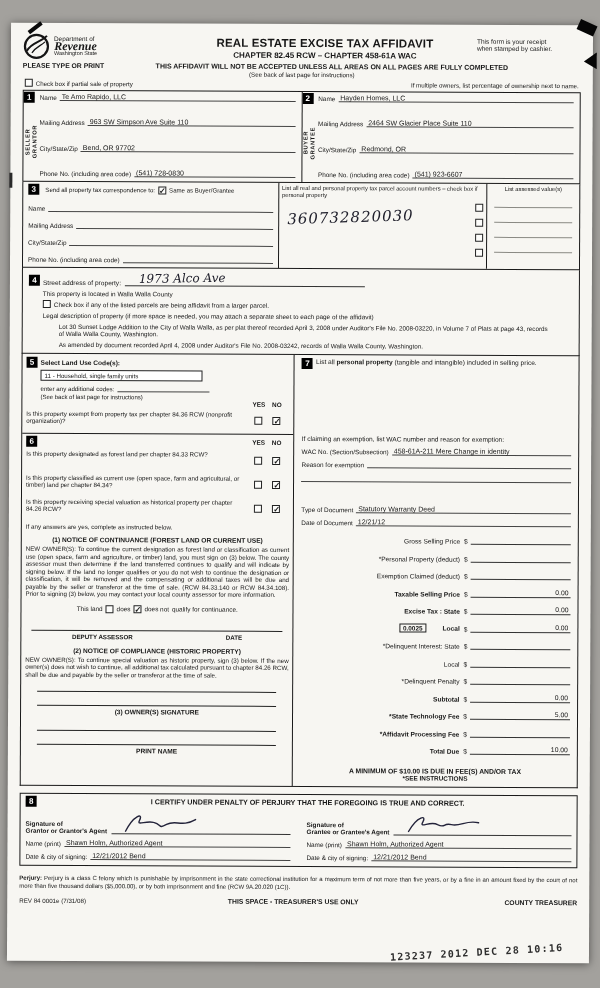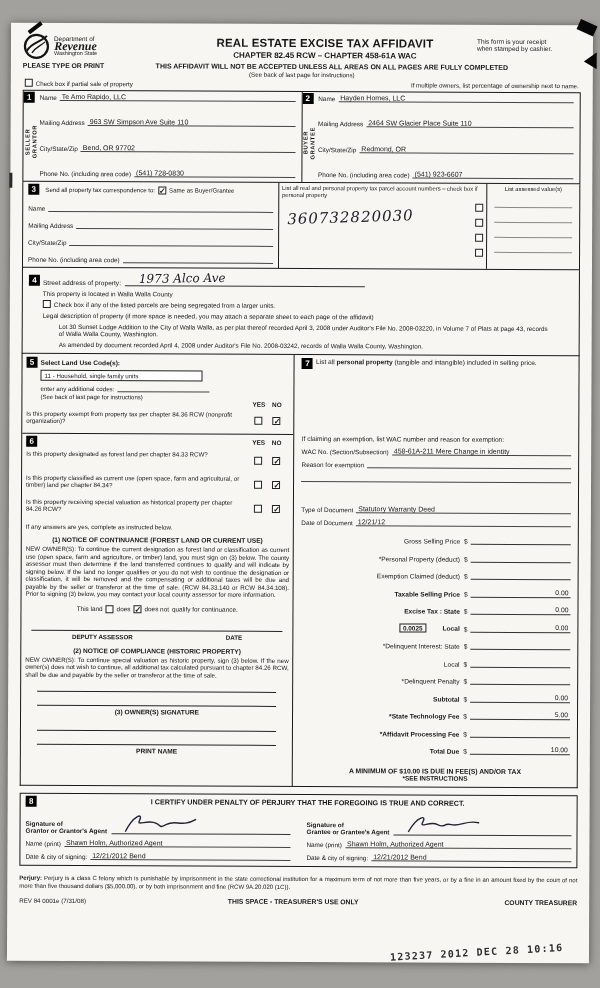--- a/index.html
+++ b/index.html
@@ -279,21 +279,21 @@
 
   <div class="sec4">
     <div class="street-row">
       <span class="num">4</span>
       <span>Street address of property:</span>
       <span class="street-line"><span class="street-hw">1973 Alco Ave</span></span>
     </div>
     <div class="trow">This property is located in Walla Walla County</div>
     <div class="trow cbrow">
       <span class="cb"></span>
-      <span>Check box if any of the listed parcels are being segregated from a larger units.</span>
+      <span>Check box if any of the listed parcels are being affidavit from a larger parcel.</span>
     </div>
     <div class="trow">Legal description of property (if more space is needed, you may attach a separate sheet to each page of the affidavit)</div>
     <div class="legal-block">Lot 30 Sunset Lodge Addition to the City of Walla Walla, as per plat thereof recorded April 3, 2008 under Auditor's File No. 2008-03220, in Volume 7 of Plats at page 43, records of Walla Walla County, Washington.</div>
     <div class="legal-block">As amended by document recorded April 4, 2008 under Auditor's File No. 2008-03242, records of Walla Walla County, Washington.</div>
   </div>
 
   <div class="split">
     <div class="col-l">
 
       <div class="sec5">

